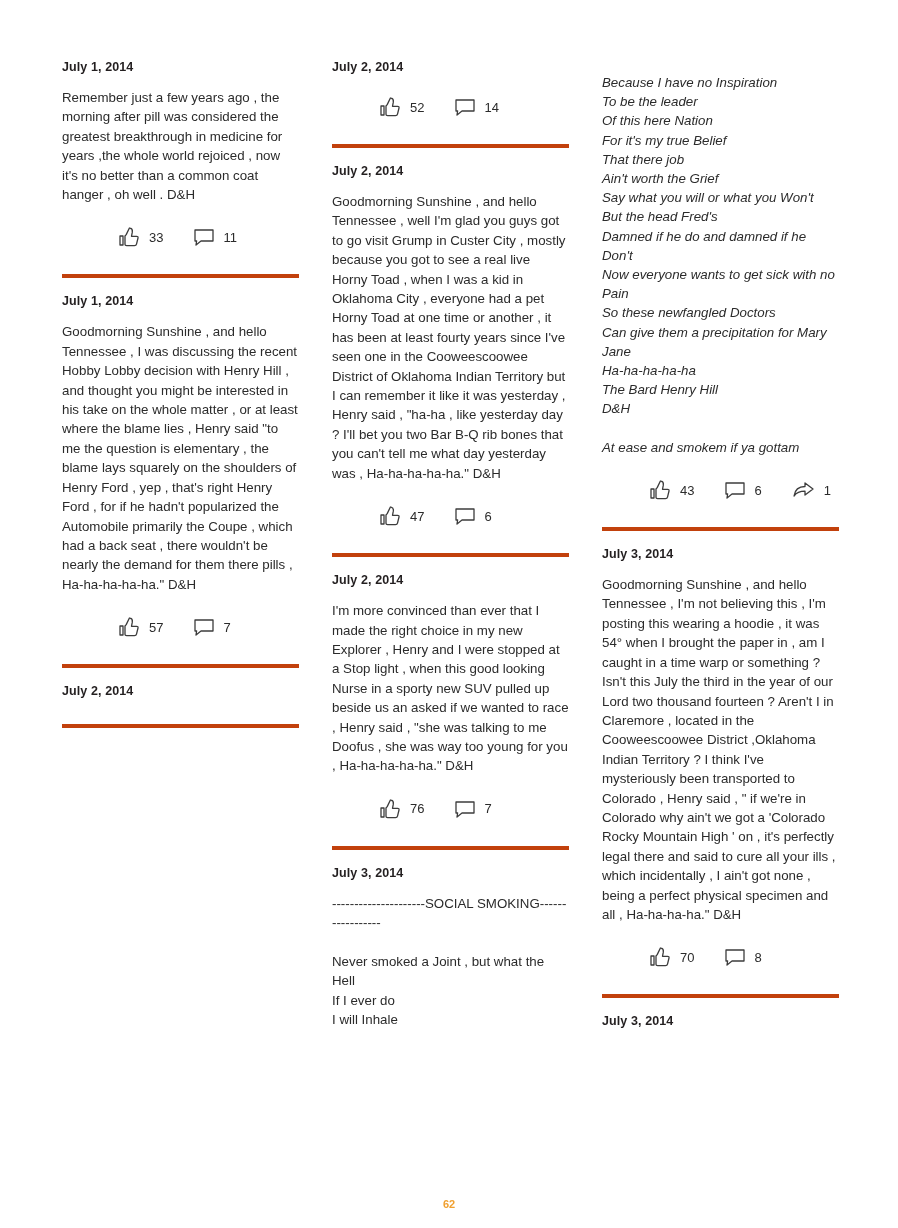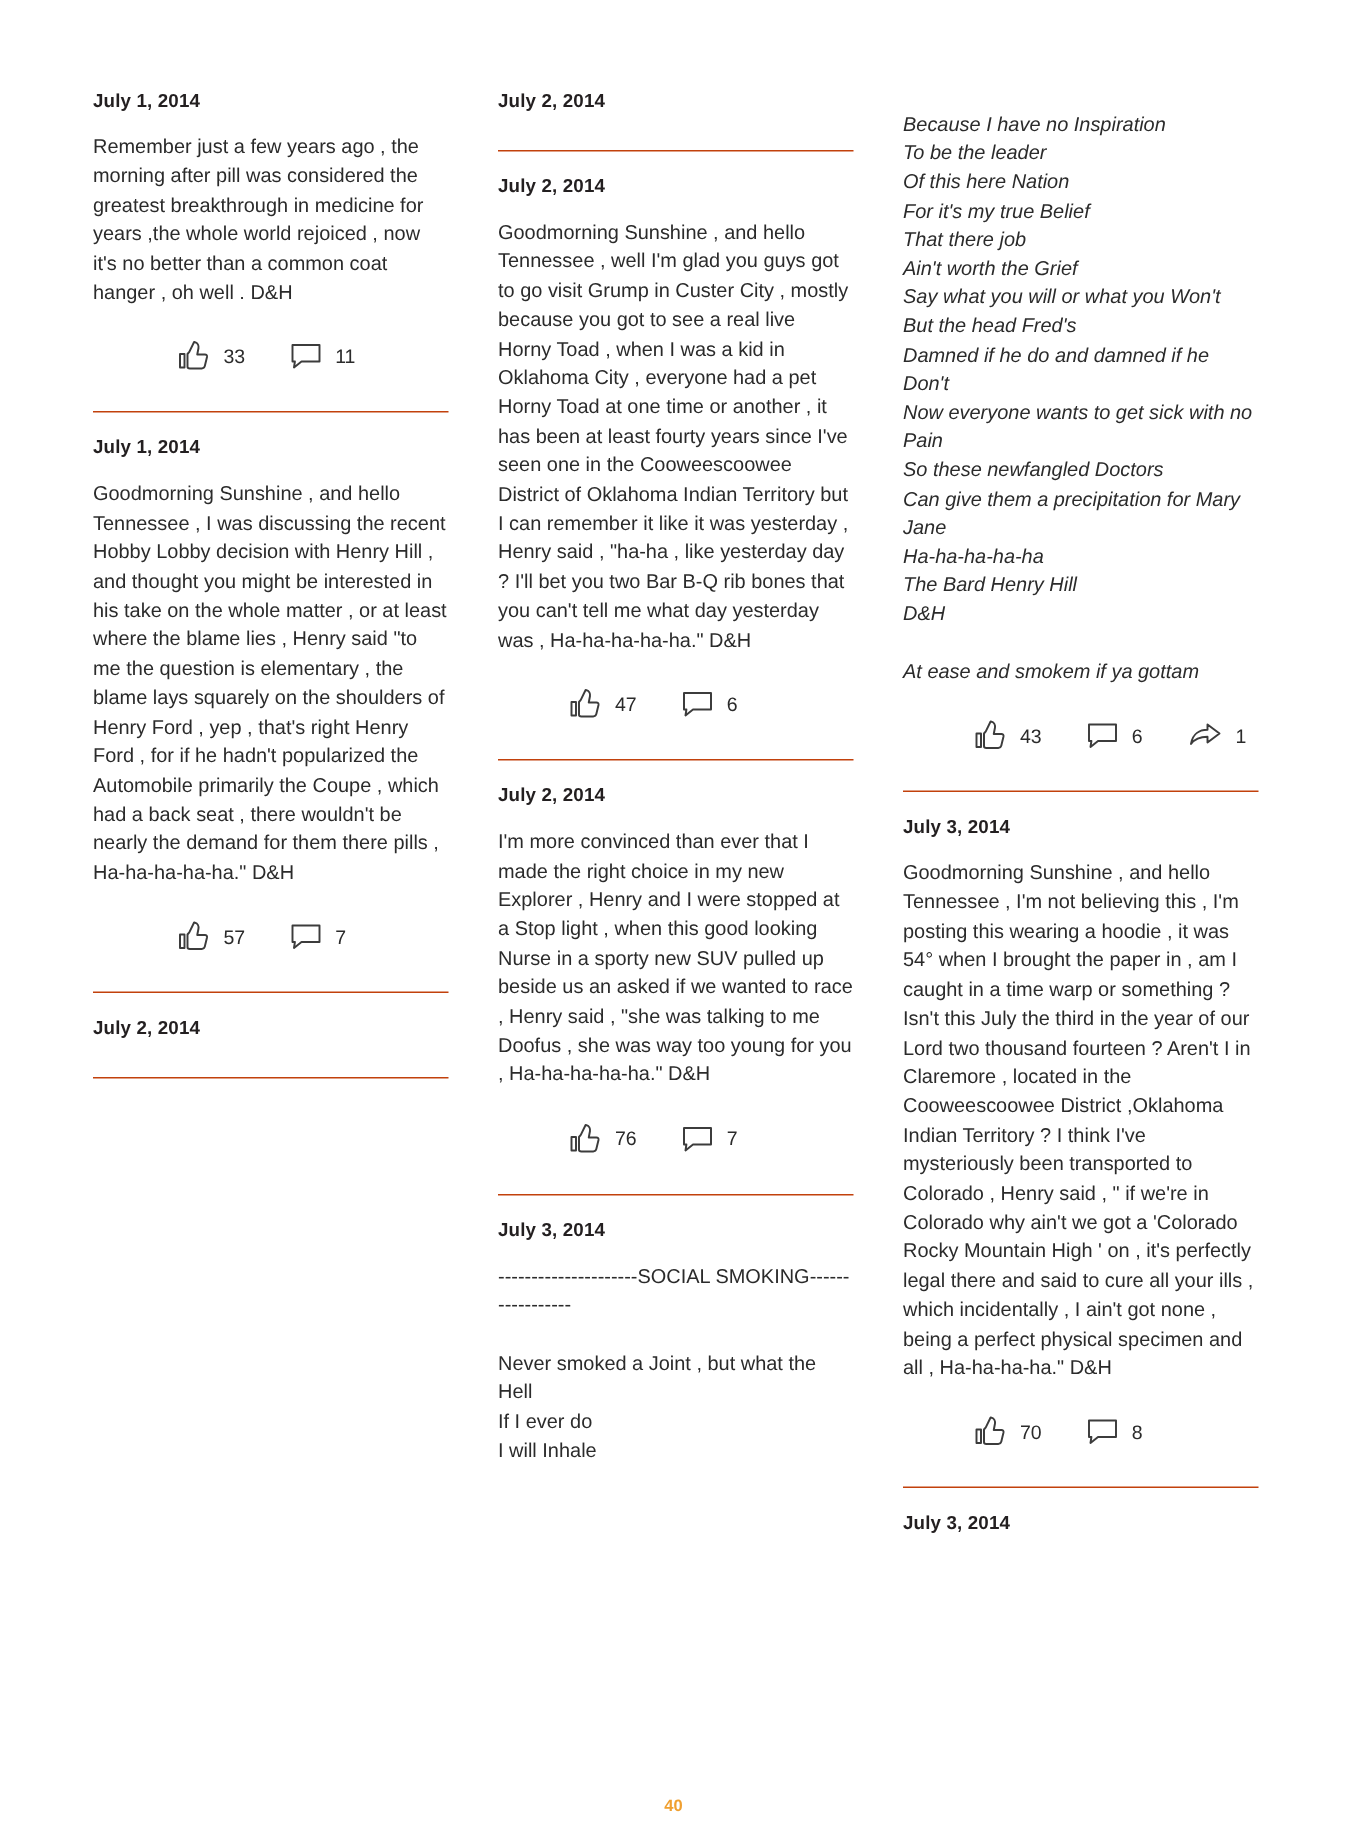--- a/index.html
+++ b/index.html
@@ -31,21 +31,21 @@
   }
   .col {
     width: 237px;
     flex: 0 0 237px;
   }
   .post {
     margin-bottom: 0;
     padding-bottom: 12px;
   }
   .post.sep {
-    border-bottom: 1px solid #c2410c;
+    border-bottom: 4px solid #c2410c;
     margin-bottom: 16px;
   }
   .post-date {
     font-size: 12.5px;
     font-weight: bold;
     color: #231f20;
     margin: 0 0 14px 0;
     letter-spacing: 0.1px;
   }
   .post-body {
@@ -152,20 +152,38 @@
       <div class="post sep">
         <div class="post-date">July 2, 2014</div>
       </div>
 
     </div>
 
     <div class="col col2">
 
       <div class="post sep">
         <div class="post-date">July 2, 2014</div>
+        <div class="reactions wide">
+          <div class="reaction">
+            <span class="icon">
+              <svg width="24" height="22" viewBox="0 0 24 22">
+                  <path d="M6 10 L6 19 L3 19 L3 10 Z M8 10 L8 18.5 C8 19.3 8.7 19.6 9.6 19.6 L17.5 19.6 C18.6 19.6 19.3 19 19.5 18.1 L21 12 C21.2 11 20.6 10.3 19.6 10.3 L14.5 10.3 L15.3 6.2 C15.6 4.4 14.7 2.6 13.1 2.2 L12.4 2 L9.2 8.6 Z" fill="none" stroke="#3c3c3c" stroke-width="1.3" stroke-linejoin="round"></path>
+                </svg>
+            </span>
+            <span class="count">52</span>
+          </div>
+          <div class="reaction">
+            <span class="icon">
+              <svg width="22" height="20" viewBox="0 0 22 20">
+                  <path d="M2 3 L20 3 L20 14 L8 14 L3 18 L3.6 14 L2 14 Z" fill="none" stroke="#3c3c3c" stroke-width="1.3" stroke-linejoin="round"></path>
+                </svg>
+            </span>
+            <span class="count">14</span>
+          </div>
+        </div>
       </div>
 
       <div class="post sep">
         <div class="post-date">July 2, 2014</div>
         <div class="post-body">Goodmorning Sunshine , and hello Tennessee , well I'm glad you guys got to go visit Grump in Custer City , mostly because you got to see a real live Horny Toad , when I was a kid in Oklahoma City , everyone had a pet Horny Toad at one time or another , it has been at least fourty years since I've seen one in the Cooweescoowee District of Oklahoma Indian Territory but I can remember it like it was yesterday , Henry said , "ha-ha , like yesterday day ? I'll bet you two Bar B-Q rib bones that you can't tell me what day yesterday was , Ha-ha-ha-ha-ha." D&amp;H</div>
         <div class="reactions wide">
           <div class="reaction">
             <span class="icon">
               <svg width="24" height="22" viewBox="0 0 24 22">
                   <path d="M6 10 L6 19 L3 19 L3 10 Z M8 10 L8 18.5 C8 19.3 8.7 19.6 9.6 19.6 L17.5 19.6 C18.6 19.6 19.3 19 19.5 18.1 L21 12 C21.2 11 20.6 10.3 19.6 10.3 L14.5 10.3 L15.3 6.2 C15.6 4.4 14.7 2.6 13.1 2.2 L12.4 2 L9.2 8.6 Z" fill="none" stroke="#3c3c3c" stroke-width="1.3" stroke-linejoin="round"></path>
@@ -290,14 +308,14 @@
       </div>
 
       <div class="post">
         <div class="post-date">July 3, 2014</div>
       </div>
 
     </div>
 
   </div>
 
-  <div class="page-number">40</div>
+  <div class="page-number">62</div>
 </div>
 
 </body></html>

